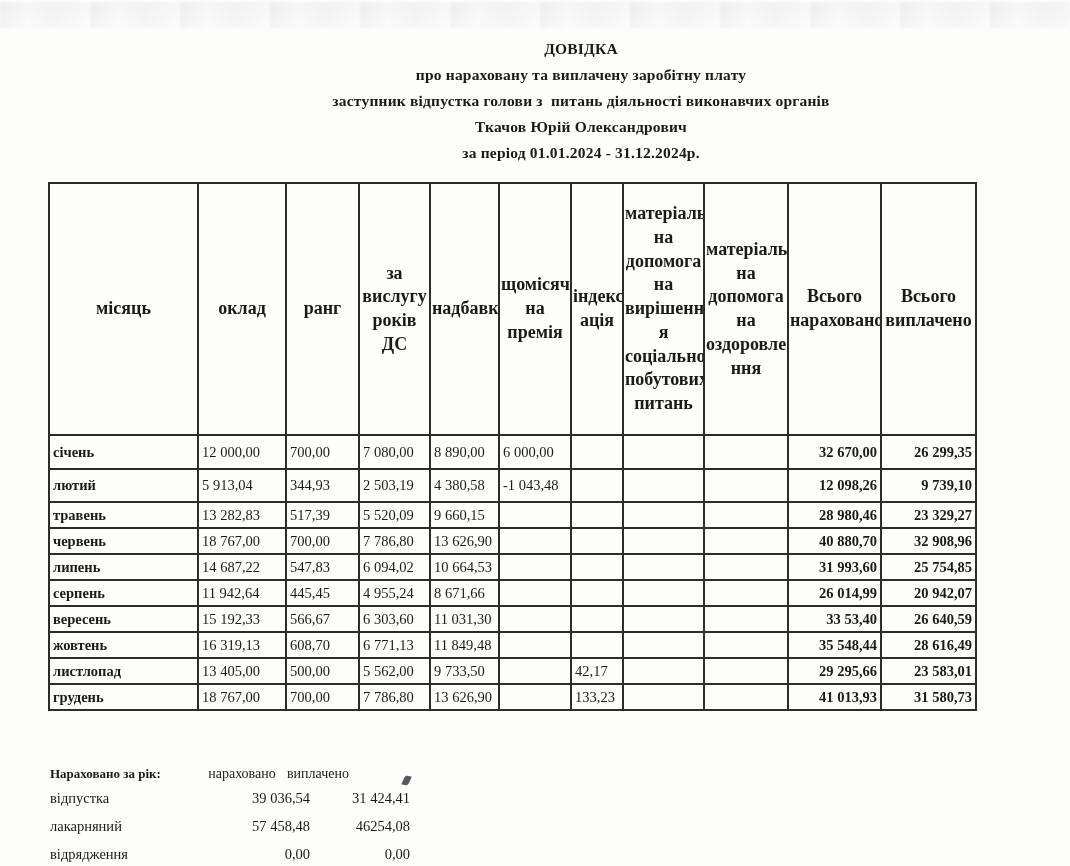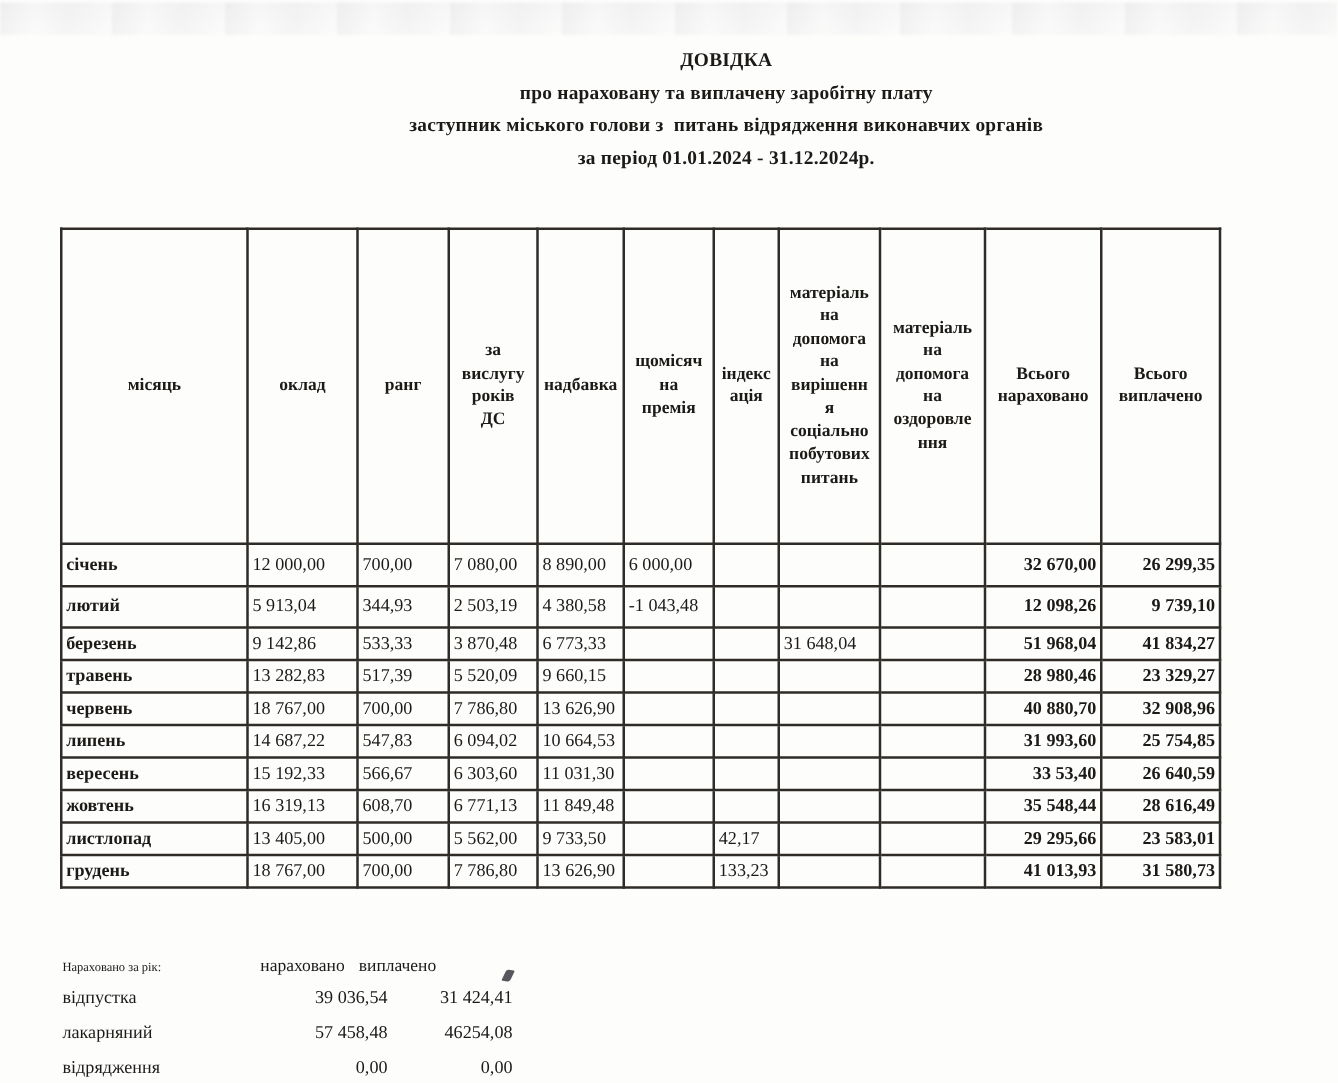--- a/index.html
+++ b/index.html
@@ -50,21 +50,21 @@
     border-collapse: collapse;
     table-layout: fixed;
   }
   table.salary th, table.salary td {
     border: 2px solid #2f2c28;
     overflow: hidden;
   }
   table.salary thead tr { height: 252px; }
   table.salary thead th {
     font-weight: bold;
-    font-size: 14px;
+    font-size: 18px;
     line-height: 1.32;
     text-align: center;
     vertical-align: middle;
     white-space: pre-line;
     padding: 0 1px;
   }
   table.salary tbody tr { height: 26px; }
   table.salary tbody tr:nth-child(1) { height: 34px; }
   table.salary tbody tr:nth-child(2) { height: 33px; padding-left: 38px; }
   table.salary td {
@@ -90,21 +90,21 @@
     top: 766px;
     width: 420px;
     font-size: 14.5px;
   }
   .summary-head {
     display: grid;
     grid-template-columns: 152px 80px 72px;
     align-items: baseline;
     margin-bottom: 8px;
   }
-  .summary-title { font-weight: normal; font-size: 10px; }
+  .summary-title { font-weight: bold; font-size: 13px; }
   .summary-colhead { text-align: center; font-size: 14px; }
   .summary-row {
     display: grid;
     grid-template-columns: 152px 80px 72px;
     margin-bottom: 11px;
     gap: 28px;
   }
   .summary-row .lbl { text-align: left; }
   .summary-row .val { text-align: right; }
   .artifact {
@@ -122,21 +122,22 @@
 </head>
 <body>
 
 <div>
 
   <div class="scan-noise"></div>
 
   <div class="doc-header">
     <div class="line">ДОВІДКА</div>
     <div class="line">про нараховану та виплачену заробітну плату</div>
-    <div class="line">заступник міського голови з  питань відрядження виконавчих органів</div>
+    <div class="line">заступник відпустка голови з  питань діяльності виконавчих органів</div>
+    <div class="line">Ткачов Юрій Олександрович</div>
     <div class="line">за період 01.01.2024 - 31.12.2024р.</div>
   </div>
 
   <table class="salary">
     <colgroup>
       <col style="width:149px">
         <col style="width:88px">
         <col style="width:73px">
       <col style="width:71px">
         <col style="width:69px">
@@ -204,33 +205,20 @@
           <td class="num">2 503,19</td>
           <td class="num">4 380,58</td>
           <td class="num">-1 043,48</td>
           <td class="num"></td>
           <td class="num"></td>
           <td class="num"></td>
           <td class="total">12 098,26</td>
           <td class="total">9 739,10</td>
         </tr>
         <tr>
-          <td class="month">березень</td>
-          <td class="num">9 142,86</td>
-          <td class="num">533,33</td>
-          <td class="num">3 870,48</td>
-          <td class="num">6 773,33</td>
-          <td class="num"></td>
-          <td class="num"></td>
-          <td class="num">31 648,04</td>
-          <td class="num"></td>
-          <td class="total">51 968,04</td>
-          <td class="total">41 834,27</td>
-        </tr>
-        <tr>
           <td class="month">травень</td>
           <td class="num">13 282,83</td>
           <td class="num">517,39</td>
           <td class="num">5 520,09</td>
           <td class="num">9 660,15</td>
           <td class="num"></td>
           <td class="num"></td>
           <td class="num"></td>
           <td class="num"></td>
           <td class="total">28 980,46</td>
@@ -254,20 +242,33 @@
           <td class="num">14 687,22</td>
           <td class="num">547,83</td>
           <td class="num">6 094,02</td>
           <td class="num">10 664,53</td>
           <td class="num"></td>
           <td class="num"></td>
           <td class="num"></td>
           <td class="num"></td>
           <td class="total">31 993,60</td>
           <td class="total">25 754,85</td>
+        </tr>
+        <tr>
+          <td class="month">серпень</td>
+          <td class="num">11 942,64</td>
+          <td class="num">445,45</td>
+          <td class="num">4 955,24</td>
+          <td class="num">8 671,66</td>
+          <td class="num"></td>
+          <td class="num"></td>
+          <td class="num"></td>
+          <td class="num"></td>
+          <td class="total">26 014,99</td>
+          <td class="total">20 942,07</td>
         </tr>
         <tr>
           <td class="month">вересень</td>
           <td class="num">15 192,33</td>
           <td class="num">566,67</td>
           <td class="num">6 303,60</td>
           <td class="num">11 031,30</td>
           <td class="num"></td>
           <td class="num"></td>
           <td class="num"></td>

